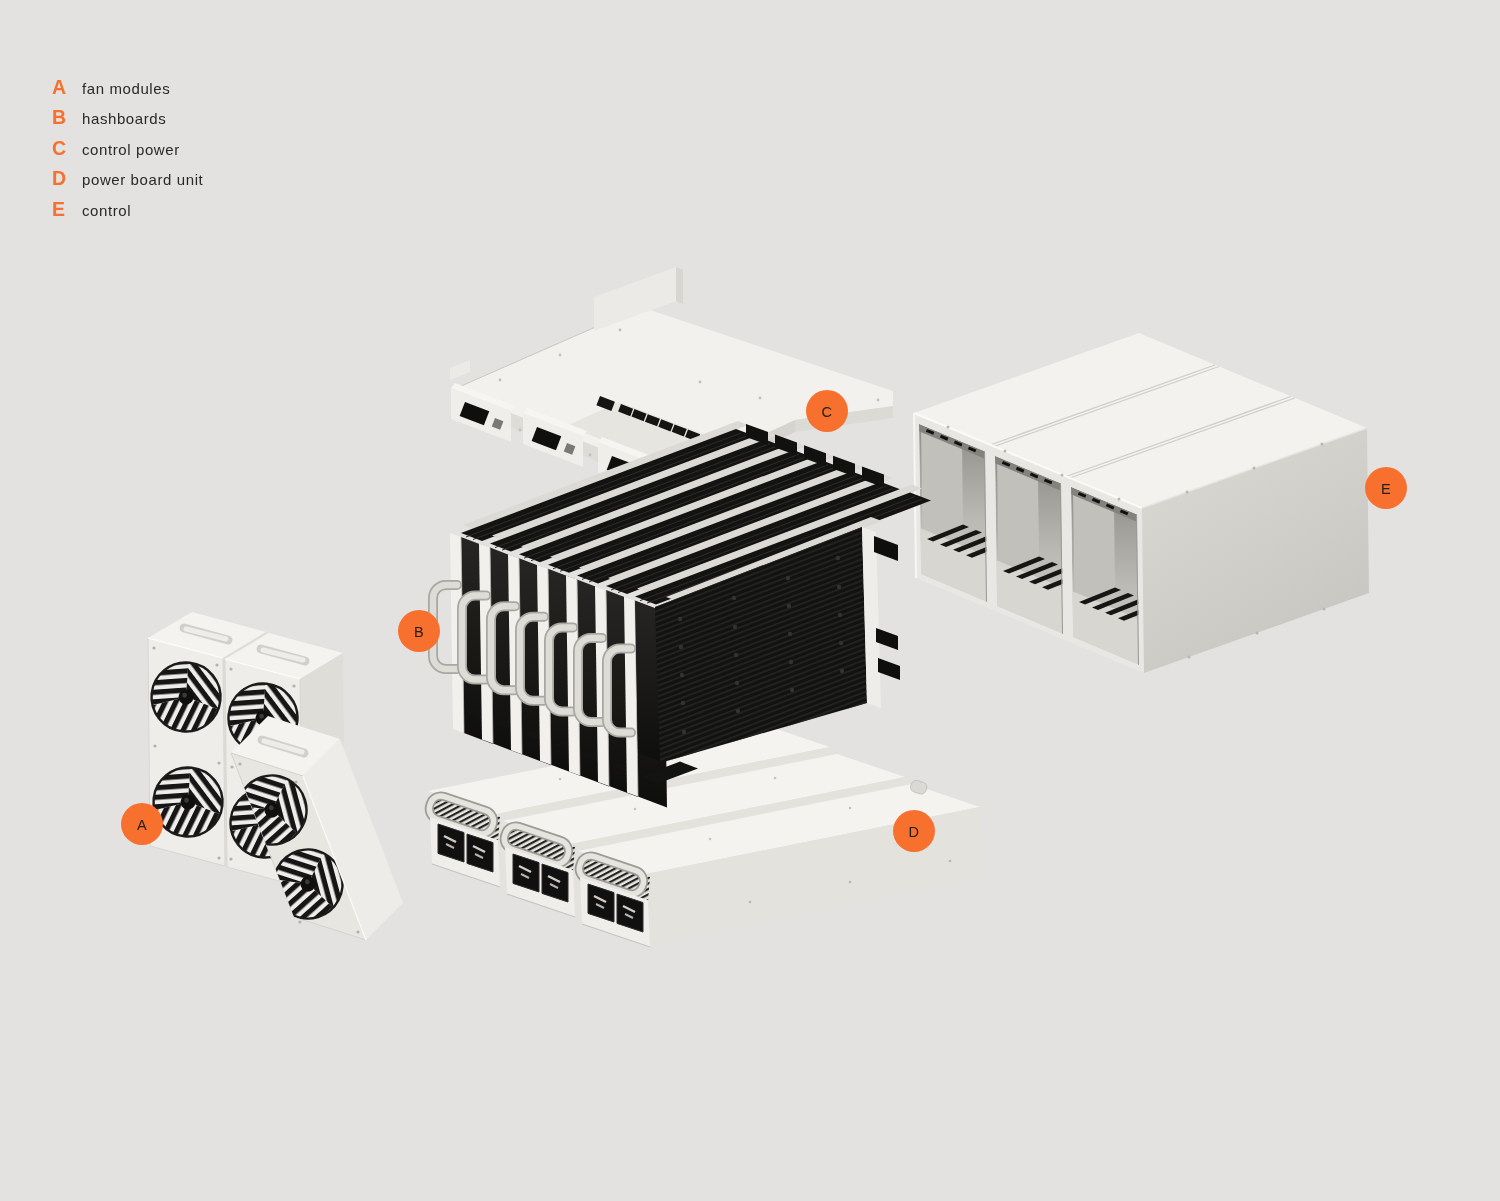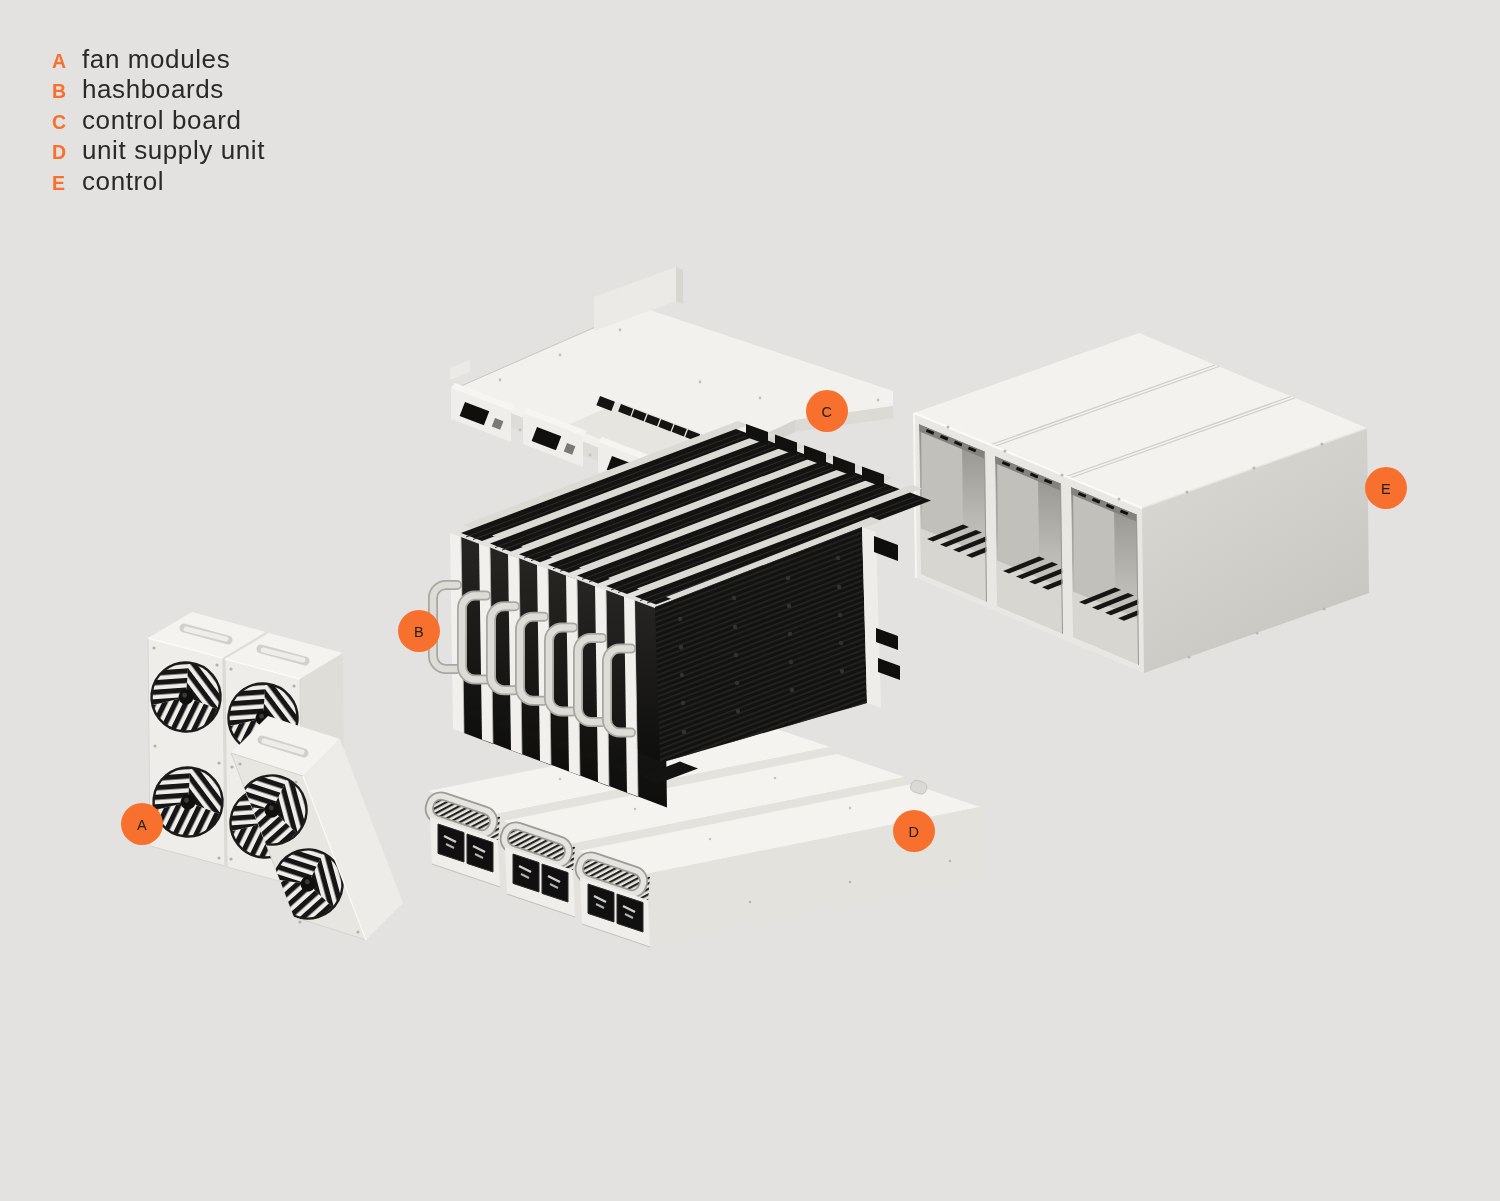--- a/index.html
+++ b/index.html
@@ -14,21 +14,21 @@
     font-family:"Liberation Sans", sans-serif;
   }
   #scene{position:absolute;left:0;top:0;}
   .legend{position:absolute;left:52px;top:44px;z-index:5;}
   .legend-row{display:flex;align-items:baseline;height:30.4px;}
   .legend-letter{
     color:var(--accent);font-size:19.5px;font-weight:bold;width:30px;
     letter-spacing:.5px;
   }
   .legend-label{
-    color:var(--legend-label);font-size:26px;letter-spacing:.6px;
+    color:var(--legend-label);font-size:15px;letter-spacing:.6px;margin-top:36px;
   }
   .marker-circle{fill:var(--accent);}
   .marker-letter{
     fill:var(--marker-letter);font-size:14.5px;font-family:"Liberation Sans",sans-serif;
     text-anchor:middle;letter-spacing:.5px;
   }
 </style>
 </head>
 <body>
 
@@ -36,25 +36,25 @@
   <div class="legend-row">
     <span class="legend-letter">A</span>
     <span class="legend-label">fan modules</span>
   </div>
   <div class="legend-row">
     <span class="legend-letter">B</span>
     <span class="legend-label">hashboards</span>
   </div>
   <div class="legend-row">
     <span class="legend-letter">C</span>
-    <span class="legend-label">control board</span>
+    <span class="legend-label">control power</span>
   </div>
   <div class="legend-row">
     <span class="legend-letter">D</span>
-    <span class="legend-label">unit supply unit</span>
+    <span class="legend-label">power board unit</span>
   </div>
   <div class="legend-row">
     <span class="legend-letter">E</span>
     <span class="legend-label">control</span>
   </div>
 </div>
 
 <svg id="scene" width="1500" height="1201" viewBox="0 0 1500 1201">
   <defs>
     <linearGradient id="gradR" x1="0" y1="0" x2="0.6" y2="1">

